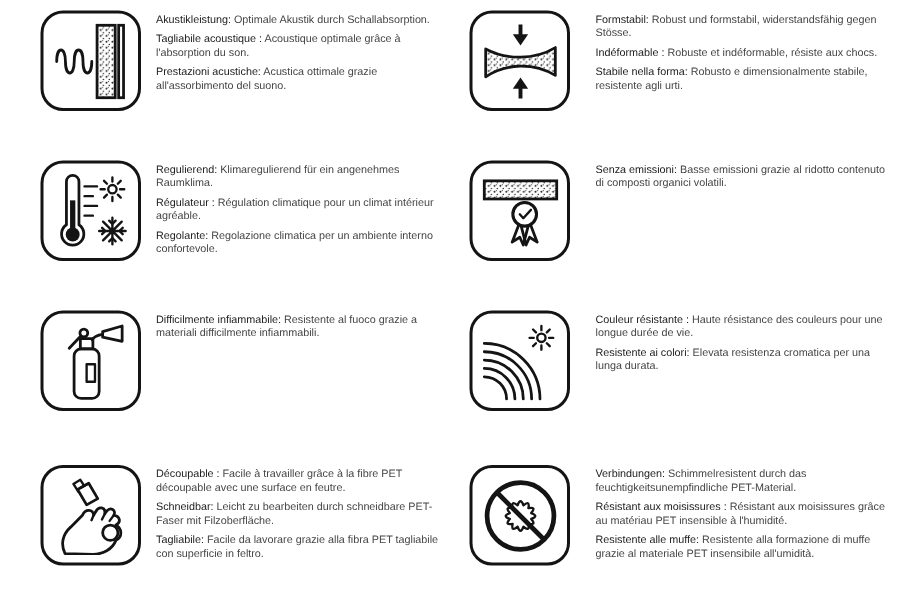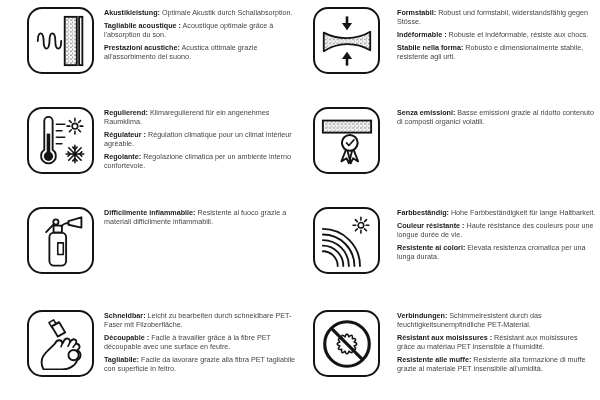--- a/index.html
+++ b/index.html
@@ -12,21 +12,21 @@
   .item.col-l{left:27px;width:276px;gap:10px;}
   .item.col-r{left:313px;width:284px;gap:17px;}
   .r1{top:7px;} .r2{top:107px;} .r3{top:207px;} .r4{top:310px;}
   .iconbox{
     flex:0 0 auto;width:63px;height:63px;border:2.4px solid #141414;border-radius:15px;
     display:flex;align-items:center;justify-content:center;background:#fff;box-sizing:content-box;
   }
   .iconbox svg{display:block;}
   .txt{flex:1 1 auto;padding-top:1px;}
   .txt p{margin:0 0 4px 0;font-size:7.2px;line-height:9px;color:#454545;}
-  .txt b{color:#1b1b1b;font-weight:bold;}
+  .txt b{color:#1b1b1b;font-weight:normal;}
   svg .ln{stroke:#141414;fill:none;stroke-width:2;stroke-linecap:round;stroke-linejoin:round;}
   svg .fl{fill:#141414;stroke:none;}
   svg .thin{stroke:#141414;fill:none;stroke-width:1.7;stroke-linecap:round;stroke-linejoin:round;}
 </style>
 </head>
 <body>
 
 <div id="canvas">
 
   <div class="item col-l r1">
@@ -146,42 +146,41 @@
         <path class="ln" d="M2 27 A28 28 0 0 1 30 55"></path>
         <path class="ln" d="M2 21 A34 34 0 0 1 36 55"></path>
         <path class="ln" d="M2 15 A40 40 0 0 1 42 55"></path>
         <g>
           <circle class="thin" cx="43" cy="11" r="3"></circle>
           <path class="thin" d="M48.5 11 H51.5 M43 16.5 V19.5 M37.5 11 H34.5 M43 5.5 V2.5 M46.9 14.9 L49 17 M39.1 14.9 L37 17 M39.1 7.1 L37 5 M46.9 7.1 L49 5"></path>
         </g>
       </svg>
     </div>
     <div class="txt">
-      <p><b>Farbbeständig:</b> <span>Hohe Farbbeständigkeit für lange Haltbarkeit.</span></p>
       <p><b>Couleur résistante :</b> <span>Haute résistance des couleurs pour une longue durée de vie.</span></p>
       <p><b>Resistente ai colori:</b> <span>Elevata resistenza cromatica per una lunga durata.</span></p>
     </div>
   </div>
 
   <div class="item col-l r4">
     <div class="iconbox">
       <svg width="52" height="52" viewBox="0 0 56 56">
         <g>
           <polygon points="15,5 20,2 23.5,7.5 18.5,10.5" fill="#fff" stroke="#141414" stroke-width="1.7" stroke-linejoin="round"></polygon>
           <polygon points="18,9 26,4.5 32.5,15.5 24.5,20" fill="#fff" stroke="#141414" stroke-width="2" stroke-linejoin="round"></polygon>
           <line class="thin" x1="20.5" y1="7.5" x2="25.5" y2="4.8"></line>
         </g>
         <path d="M9 55 C5.5 48 7.5 41 13 36 L21.5 27.5 C23.5 22.5 29.5 23 29.5 27.5 L31 25 C33 20.5 38.5 21.5 37.5 26.5 L38.5 25 C41.5 21 46 23.5 44 27.5 C48.5 28 49.5 32.5 45.5 34.5 C50 37 50.5 43 45.5 45.5 C43 52 36 55.5 29 55.5 Z" fill="#fff" stroke="#141414" stroke-width="2" stroke-linejoin="round"></path>
         <path class="thin" d="M29.5 27.5 L28 31 M37.5 26.5 L35.5 30.5 M44 27.5 L41 31.5"></path>
         <circle class="ln" cx="41.5" cy="40" r="5.5"></circle>
       </svg>
     </div>
     <div class="txt">
+      <p><b>Découpable :</b> <span>Facile à travailler grâce à la fibre PET découpable avec une surface en feutre.</span></p>
       <p><b>Schneidbar:</b> <span>Leicht zu bearbeiten durch schneidbare PET-Faser mit Filzoberfläche.</span></p>
-      <p><b>Découpable :</b> <span>Facile à travailler grâce à la fibre PET découpable avec une surface en feutre.</span></p>
       <p><b>Tagliabile:</b> <span>Facile da lavorare grazie alla fibra PET tagliabile con superficie in feltro.</span></p>
     </div>
   </div>
 
   <div class="item col-r r4">
     <div class="iconbox">
       <svg width="52" height="52" viewBox="0 0 56 56">
         <path class="thin" d="M35.7 30.1 Q39.7 34.75 33.7 33.7 Q34.75 39.7 30.1 35.7 Q28 41.5 25.9 35.7 Q21.25 39.7 22.3 33.7 Q16.3 34.75 20.3 30.1 Q14.5 28 20.3 25.9 Q16.3 21.25 22.3 22.3 Q21.25 16.3 25.9 20.3 Q28 14.5 30.1 20.3 Q34.75 16.3 33.7 22.3 Q39.7 21.25 35.7 25.9 Q41.5 28 35.7 30.1 Z"></path>
         <circle cx="28" cy="28" r="24" fill="none" stroke="#141414" stroke-width="3.4"></circle>
         <line x1="11.5" y1="11.5" x2="44.5" y2="44.5" stroke="#141414" stroke-width="3.4"></line>

